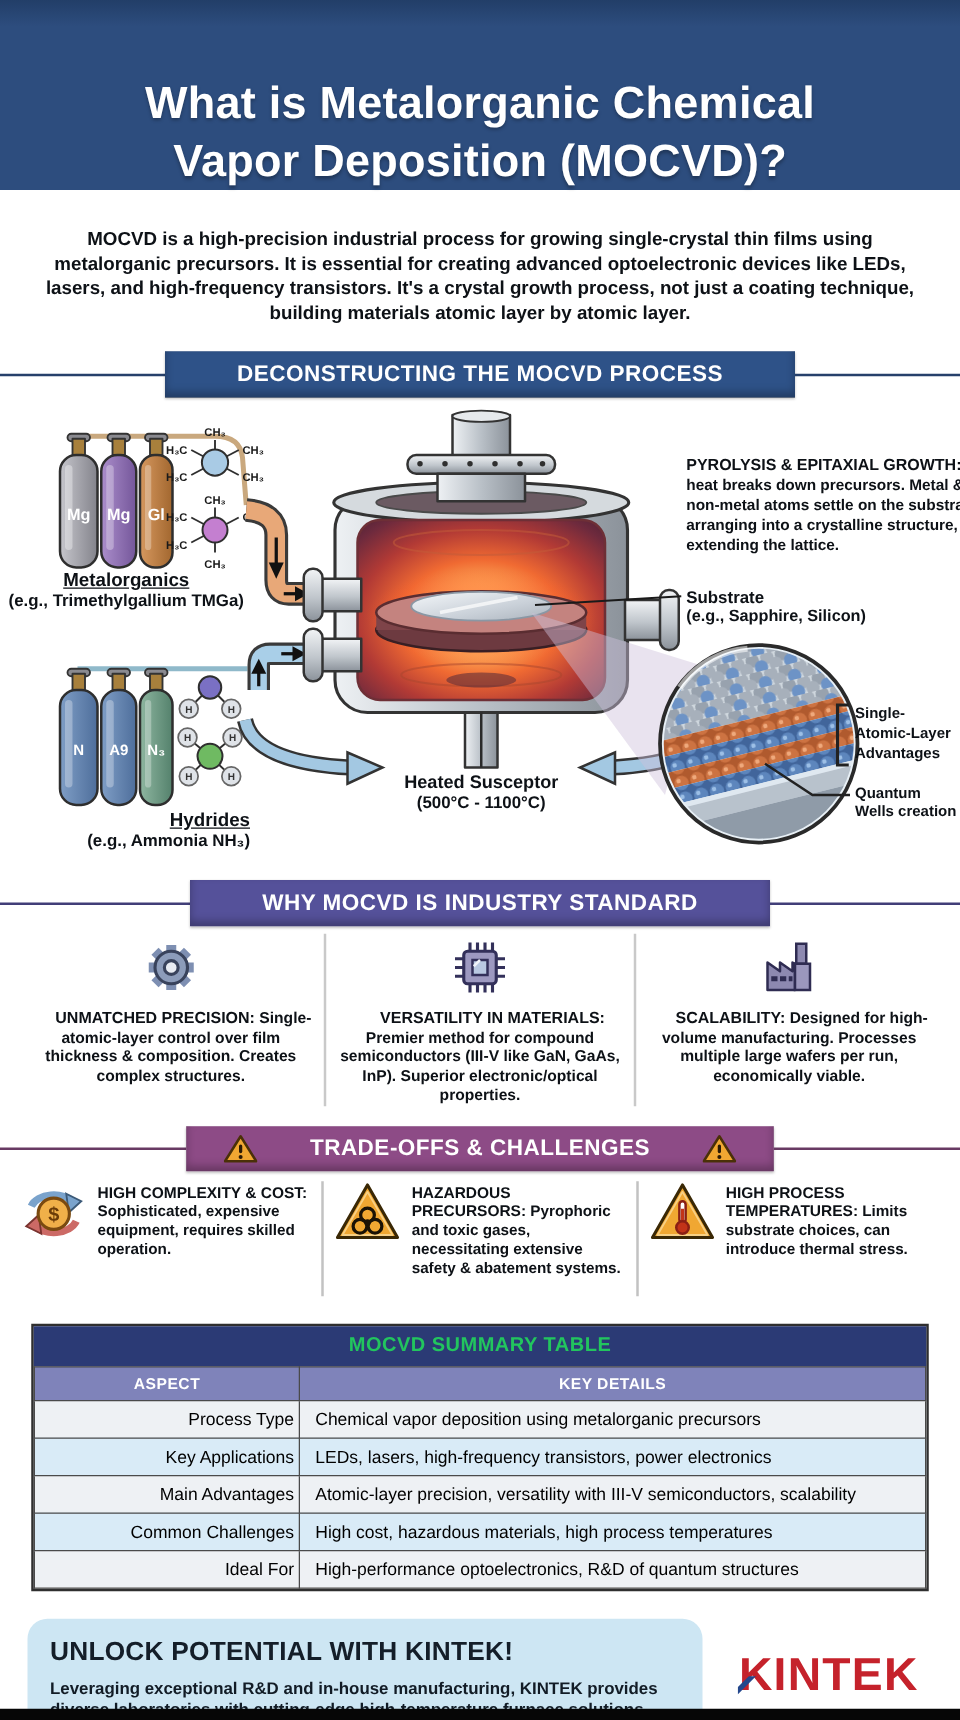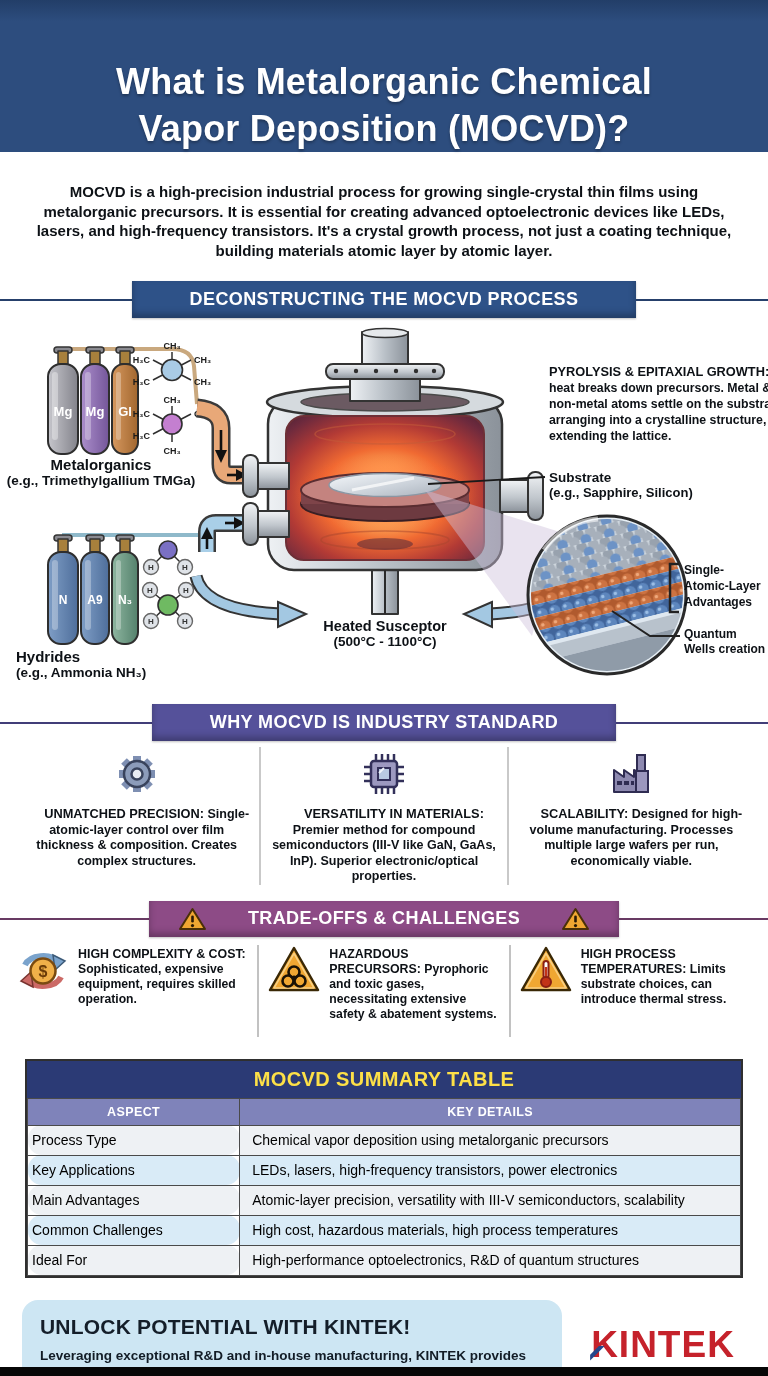--- a/index.html
+++ b/index.html
@@ -25,23 +25,23 @@
   .b-standard{background:#55519a;} .l-standard{background:#413e78;}
   .b-chal{background:#8d4b86;display:flex;align-items:center;gap:42px;padding:6px 30px;} .l-chal{background:#683a63;}
 
   
   .diagram{position:relative;height:380px;}
   .diagram>svg{position:absolute;left:0;top:0;}
   .dlabel{position:absolute;color:#0d1116;}
   .dlabel .bb{display:block;font-weight:700;}
   .dlabel .ss{display:block;font-weight:600;}
   .lab-mo{left:2px;top:138px;width:198px;text-align:center;}
-  .lab-mo .bb,.lab-hy .bb{font-size:15px;}
+  .lab-mo .bb,.lab-hy .bb{font-size:15px;text-decoration:underline;}
   .lab-mo .ss,.lab-hy .ss{font-size:13.5px;}
-  .lab-hy{left:16px;top:330px;width:198px;text-align:left;}
+  .lab-hy{left:2px;top:330px;width:198px;text-align:right;}
   .lab-pyro{left:512px;top:46px;width:252px;font-size:12.3px;line-height:16px;font-weight:700;margin-left:37px;}
   .lab-pyro b{font-size:12.8px;}
   .lab-sub{left:549px;top:152px;width:210px;text-align:left;}
   .lab-sub .bb{font-size:13.5px;} .lab-sub .ss{font-size:13px;}
   .lab-sus{left:287px;top:300px;width:196px;text-align:center;}
   .lab-sus .bb{font-size:14.5px;} .lab-sus .ss{font-size:13.5px;}
   .lab-sal{left:684px;top:244px;width:84px;font-weight:700;font-size:12px;line-height:16px;}
   .lab-qw{left:684px;top:309px;width:84px;font-weight:700;font-size:12px;line-height:15px;}
 
   
@@ -55,26 +55,26 @@
   
   .chal-grid{display:flex;padding:8px 8px 12px;min-height:92px;}
   .chal-item{flex:1;display:flex;gap:9px;padding:0 9px;align-items:flex-start;}
   .chal-item+.chal-item{border-left:2px solid #c2c2c2;}
   .chal-ico{flex:0 0 52px;}
   .chal-item p{margin:2px 0 0;font-size:12.2px;line-height:15px;font-weight:600;color:#0d1116;}
   .chal-item b{font-size:12.4px;}
 
   
   .tbl-box{margin:10px 25px 0;border:2.5px solid #2f2f2f;}
-  .tbl-title{background:#2b3a75;color:#fde047;text-align:center;font-weight:700;font-size:20px;letter-spacing:.4px;padding:7px 0;}
+  .tbl-title{background:#2b3a75;color:#22c55e;text-align:center;font-weight:700;font-size:16px;letter-spacing:.4px;padding:7px 0;}
   table{border-collapse:collapse;width:100%;table-layout:fixed;}
   th{background:#7f83ba;color:#fff;font-size:12.5px;letter-spacing:.4px;padding:6px 4px;border:1.5px solid #4a4a4a;}
   th.c1,td.c1{width:28.5%;}
   td{border:1.5px solid #4a4a4a;font-size:14px;padding:6.5px 12px;color:#000;}
-  td.c1{text-align:left;padding:6.5px 4px;border-radius:14px;}
+  td.c1{text-align:right;padding:6.5px 4px;}
   tr.odd td{background:#eef1f4;} tr.even td{background:#d9ebf7;}
 
   
   .cta{display:flex;padding:22px 16px 0 22px;gap:12px;}
   .cta-box{background:#cde6f3;border-radius:16px;padding:13px 18px 15px;width:540px;box-sizing:border-box;flex:0 0 auto;}
   .cta-box h2{margin:2px 0 8px;font-size:21px;color:#141e29;letter-spacing:.2px;}
   .cta-box p{margin:0;font-size:13.5px;font-weight:600;line-height:17.5px;color:#121c26;}
   .cta-logo{flex:1;display:flex;flex-direction:column;align-items:center;justify-content:flex-start;padding-top:26px;}
   .kintek{position:relative;font-size:37px;font-weight:700;color:#c5222b;letter-spacing:1px;line-height:1;}
   .k-accent{position:absolute;left:-1px;bottom:2px;width:15px;height:15px;background:#24478c;

